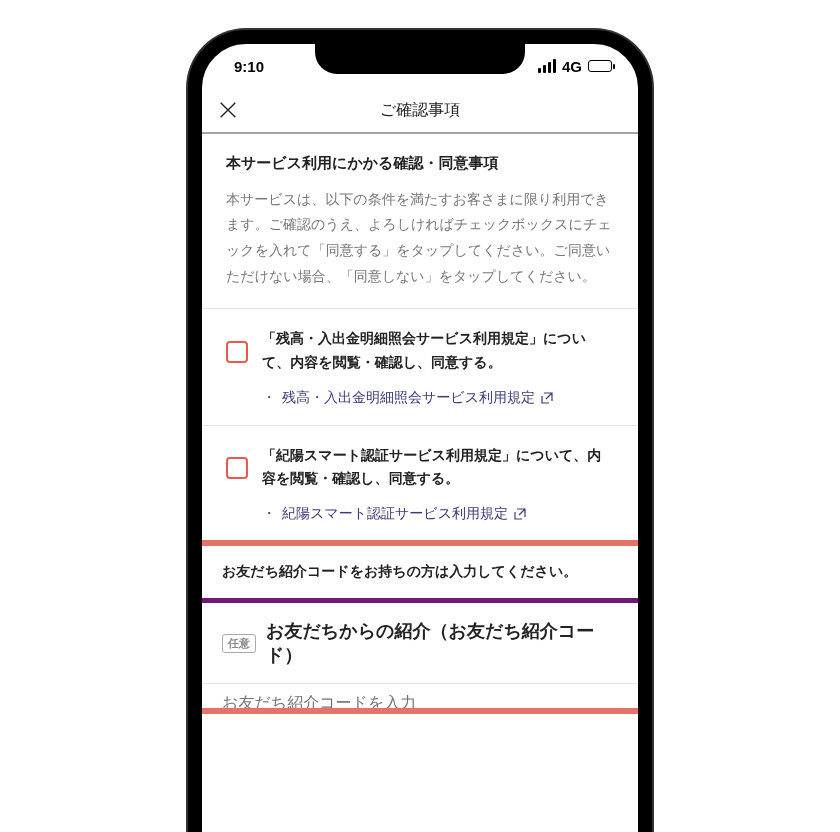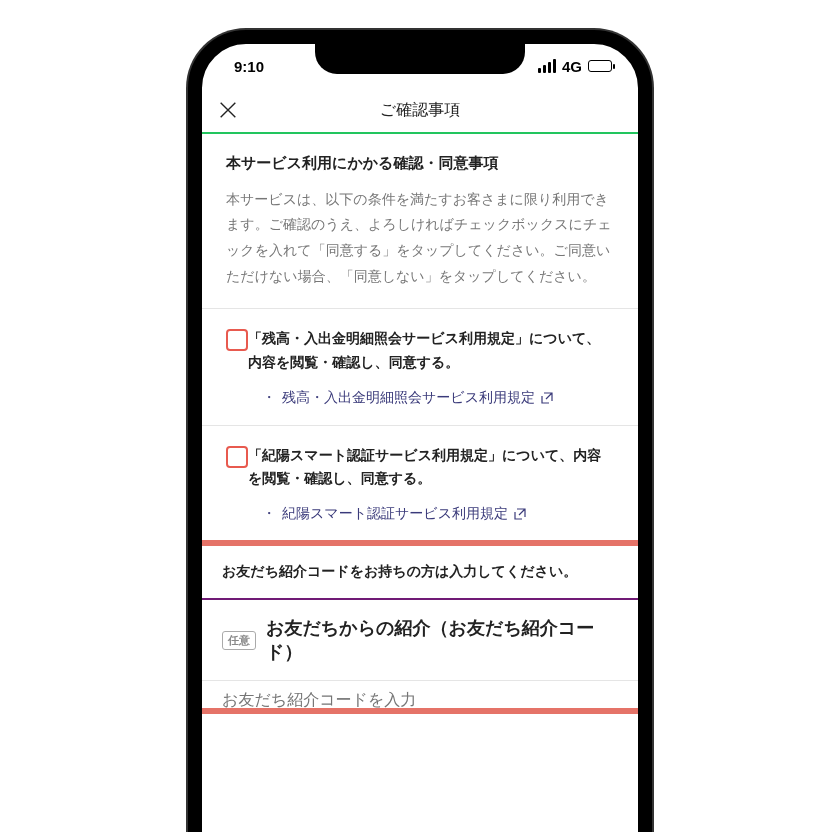--- a/index.html
+++ b/index.html
@@ -58,48 +58,48 @@
     .sig span:nth-child(2){height:8px;}
     .sig span:nth-child(3){height:11px;}
     .sig span:nth-child(4){height:14px;}
     .bat { width:24px;height:12px;border:1.5px solid #000;border-radius:3px;position:relative;}
     .bat::after{content:"";position:absolute;right:-4px;top:3px;width:2px;height:5px;background:#000;border-radius:1px;}
     .bat-fill{width:14px;height:8px;background:#000;margin:1px;border-radius:1px;}
     .nav-bar {
       height: 46px;
       display: flex;
       align-items: center;
-      border-bottom: 2px solid #22c55e;
+      border-bottom: 2px solid #a3a3a3;
       position: relative;
     }
     .close-btn { position:absolute; left:14px; top:50%; transform:translateY(-50%); width:24px;height:24px; display:flex;align-items:center;justify-content:center; cursor:pointer; }
     .close-btn svg { width:22px;height:22px; }
     .nav-title { flex:1; text-align:center; font-size:16px; color:#222; }
     .content { overflow-y:auto; height: calc(100% - 44px - 46px - 72px); }
     .section { padding: 18px 24px; border-bottom: 1px solid #e5e5e5; }
     .section-title { font-size:15px; font-weight:700; color:#222; margin-bottom:12px; line-height:1.5;}
     .body-text { font-size:14px; color:#777; line-height:1.85; }
-    .check-row { display:flex; align-items:flex-start; }
+    .check-row { display:flex; align-items:center; gap:14px; }
     .checkbox { width:22px; height:22px; border:2px solid #e85a4f; border-radius:4px; flex-shrink:0; margin-top:2px; cursor:pointer;}
     .check-text { font-size:14px; font-weight:700; color:#222; line-height:1.7;}
     .link-row { margin-top:14px; padding-left:36px; font-size:14px; color:#3a3a7a; display:flex; align-items:center; gap:6px; }
     .link-row .dot { color:#3a3a7a;}
     .link-row a { color:#3a3a7a; text-decoration:none; cursor:pointer;text-align:center;}
     .ext-icon { width:12px;height:12px; }
     .referral-wrap { position:relative; }
     .highlight-box {
       position:absolute;
       border: 6px solid #e57368;
       left: -42px; right: -42px;
       top: -2px;
       height: 174px;
       pointer-events:none;
       z-index:50;
     }
-    .ref-heading { font-size:14px; font-weight:700; color:#222; line-height:1.7; padding:18px 20px 14px; border-bottom:2px solid #701a75;}
+    .ref-heading { font-size:14px; font-weight:700; color:#222; line-height:1.7; padding:18px 20px 14px; border-bottom:5px solid #701a75;}
     .ref-field { padding:16px 20px; display:flex; align-items:center; gap:10px; border-bottom:1px solid #e5e5e5;}
     .badge { border:1px solid #aaa; color:#888; font-size:11px; padding:1px 5px; border-radius:3px; flex-shrink:0;font-weight:bold;}
     .ref-label { font-size:18px; font-weight:700; color:#222; }
     .ref-input { padding: 10px 20px 40px; }
     .ref-input input { border:none; font-size:16px; color:#737373; width:100%; outline:none; background:transparent;}
   </style>
 </head>
 <body>
 
 <div class="phone-wrap">

